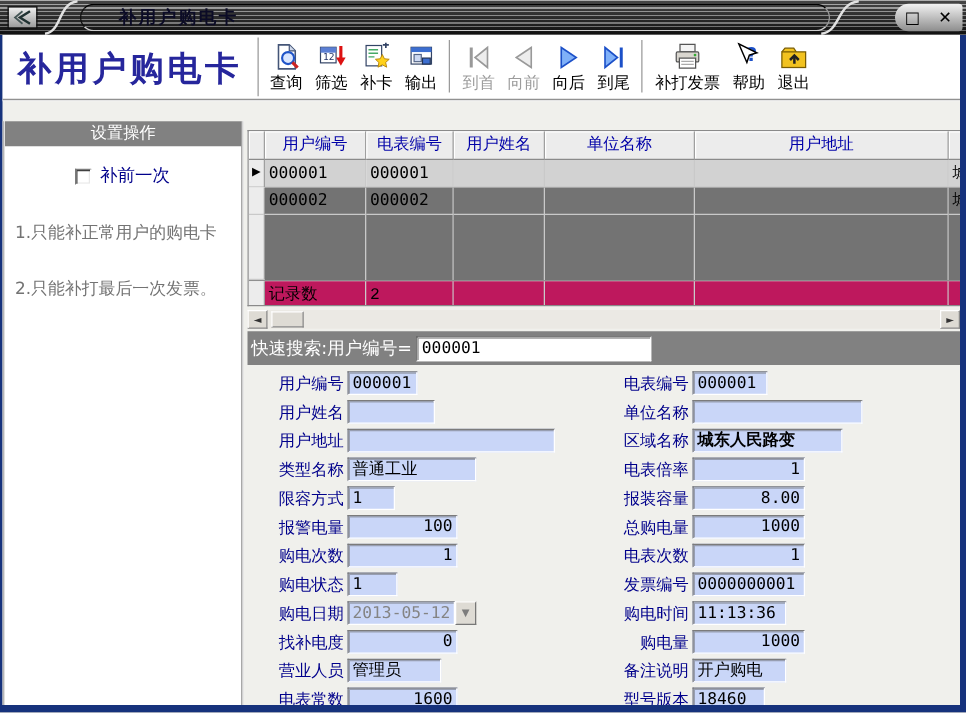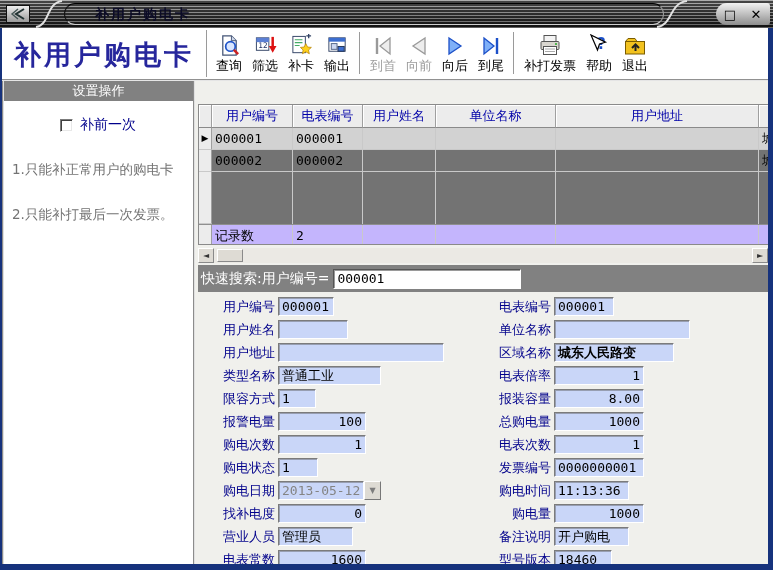--- a/index.html
+++ b/index.html
@@ -34,21 +34,21 @@
     border-left:1px solid #9a9a9a;border-right:1px solid #fff;}
   .toolbar{position:absolute;left:209px;top:1px;right:0;height:51px;
     display:flex;align-items:flex-start;}
   .tb-btn{display:flex;flex-direction:column;align-items:center;justify-content:flex-start;
     padding:1px 3px 0;margin:0 1px;background:none;border:1px solid transparent;
     font-size:13px;color:#000;font-family:inherit;cursor:default;white-space:nowrap;}
   .tb-btn .ticon{height:26px;display:flex;align-items:flex-end;justify-content:center;}
   .tb-btn.disabled{color:#9c9c9c;}
   .tb-sep{width:2px;height:42px;margin:3px 4px 0;border-left:1px solid #9a9a9a;border-right:1px solid #fff;}
   
-  .sidebar{position:absolute;top:53px;left:0;width:193px;bottom:0;background:#fff;
+  .sidebar{position:absolute;top:69px;left:0;width:193px;bottom:0;background:#fff;
     border-right:2px groove #e0e0e0;border-left:2px groove #e0e0e0;}
   .sb-header{height:20px;margin:0;background:#818181;color:#fff;text-align:center;line-height:20px;}
   .sb-check{margin-top:15px;padding-left:56px;display:flex;align-items:center;gap:7px;
     color:#00008b;font-size:14px;}
   .checkbox{width:13px;height:13px;background:#fff;flex:none;
     border:1px solid #fff;border-top-color:#7b7b7b;border-left-color:#7b7b7b;
     box-shadow:inset 1px 1px 0 #404040, inset -1px -1px 0 #e8e8e8;}
   .sb-note{margin:27px 4px 0 8px;color:#737373;font-size:13.5px;white-space:nowrap;}
   
   .main{position:absolute;top:55px;left:195px;right:0;bottom:0;background:#f0f0ec;overflow:hidden;}
@@ -64,21 +64,21 @@
   .grid-row{display:flex;height:22px;flex:none;}
   .g-marker{width:13px;flex:none;background:#ececec;border-right:1px solid #9f9f9f;
     border-bottom:1px solid #c9c9c9;font-size:9px;text-align:center;line-height:20px;color:#000;}
   .g-cell{flex:none;background:#737373;border-right:1px solid #c9c9c9;border-bottom:1px solid #c9c9c9;
     padding-left:3px;line-height:21px;overflow:hidden;white-space:nowrap;
     font-family:"DejaVu Sans Mono","Liberation Mono",monospace;}
   .grid-row.selected .g-cell{background:#d2d2d2;}
   .grid-filler{display:flex;height:52px;flex:none;}
   .grid-filler .g-cell{border-bottom:none;}
   .grid-foot{display:flex;height:22px;flex:none;border-top:1px solid #8f8f8f;}
-  .grid-foot .g-cell{background:#c4b5fd;border-bottom:none;}
+  .grid-foot .g-cell{background:#be185d;border-bottom:none;font-family:Liberation Mono, monospace;}
   .grid-foot .g-marker{background:#ececec;}
   
   .hscroll{position:absolute;top:165px;left:1px;right:0;height:15px;background:#ebe9e4;
     display:flex;align-items:center;padding:0;}
   .hs-btn{width:16px;height:15px;flex:none;background:#dedbd4;
     border:1px solid #fff;border-right-color:#8a8a8a;border-bottom-color:#8a8a8a;
     font-size:8px;line-height:13px;text-align:center;color:#333;}
   .hs-thumb{width:26px;height:13px;margin-left:3px;flex:none;background:#dedbd4;
     border:1px solid #fff;border-right-color:#8a8a8a;border-bottom-color:#8a8a8a;}
   .hs-right{margin-left:auto;}

